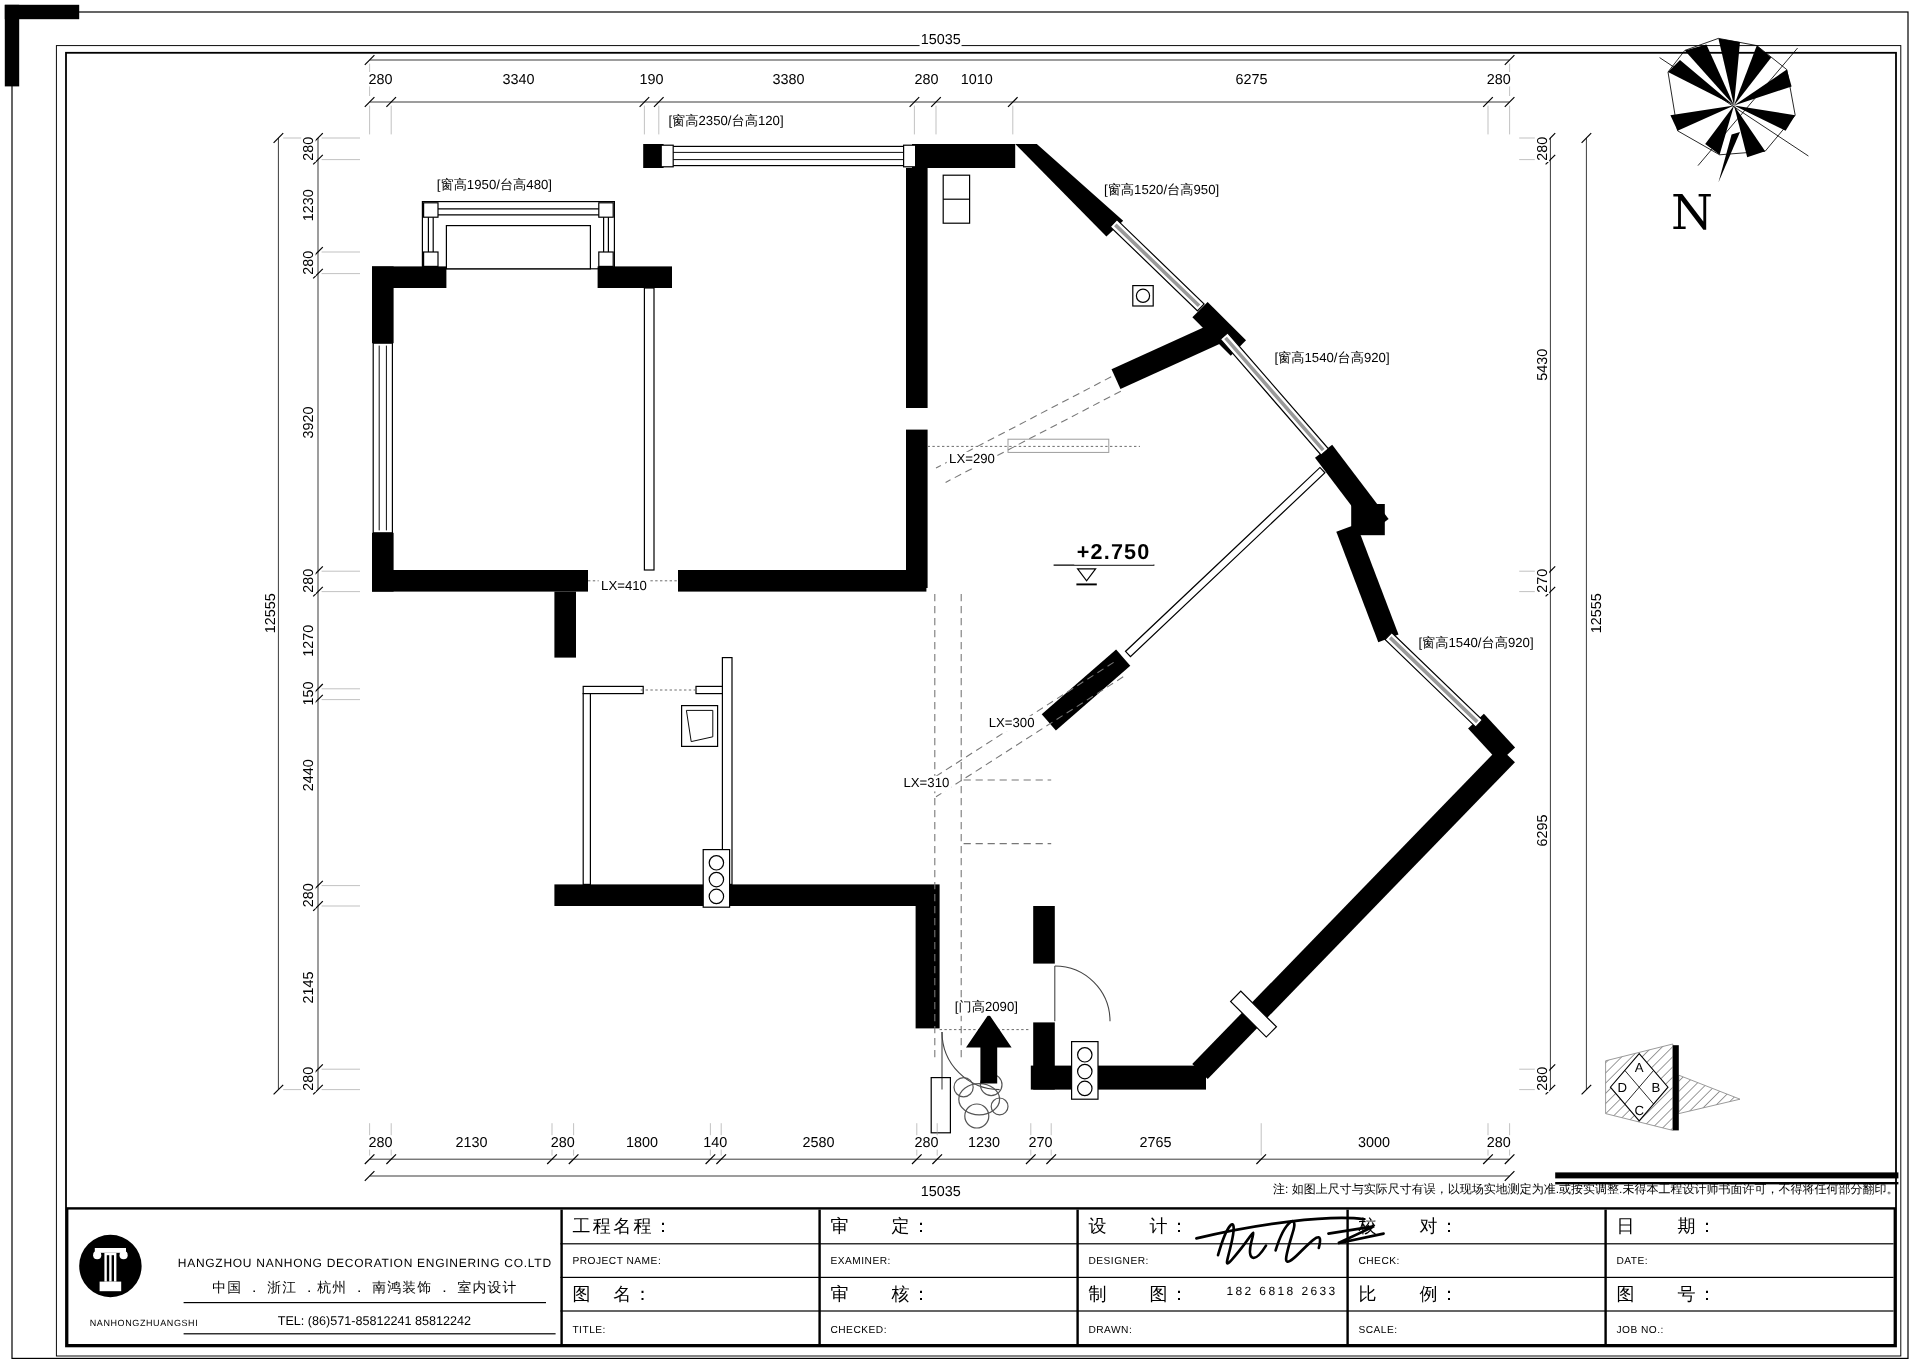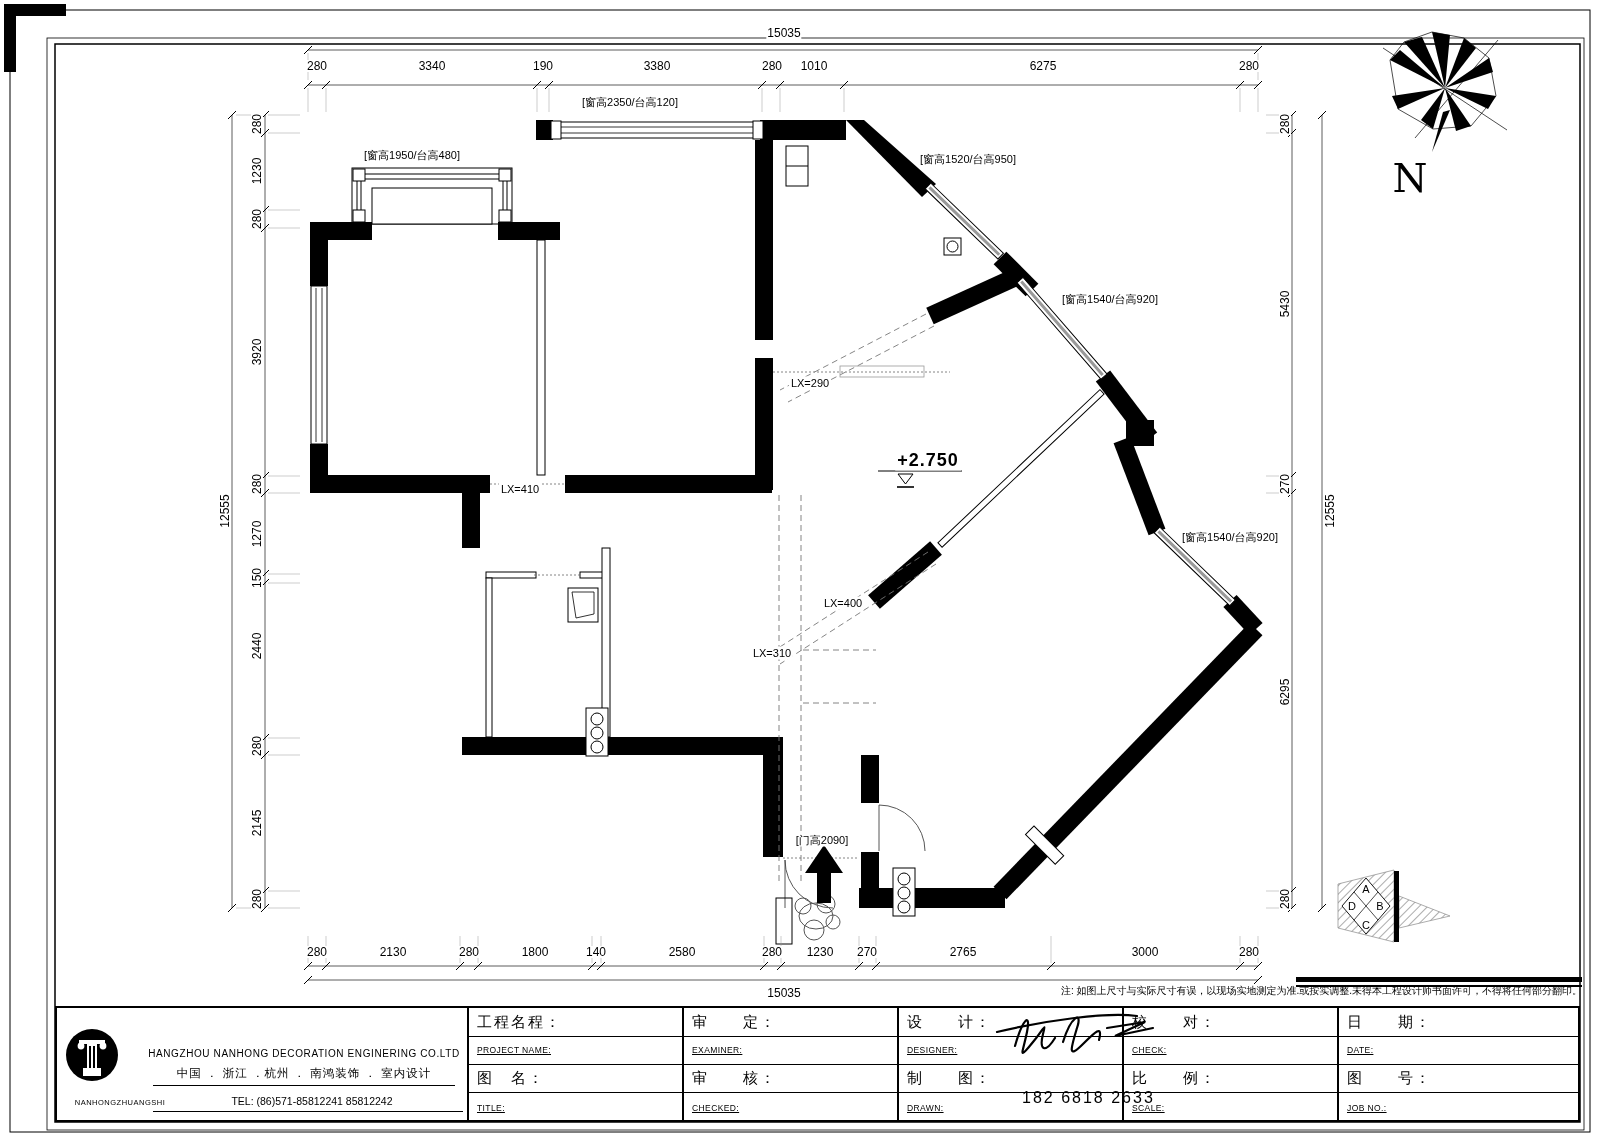--- a/index.html
+++ b/index.html
@@ -15,22 +15,22 @@
   .tstrip .cn{font-size:25px;font-weight:bold;letter-spacing:2px;}
   .tstrip .sc{font-size:23px;font-weight:bold;}
   .tbar1{position:absolute;left:1296px;top:977px;width:286px;height:5px;background:#000;}
   .tbar2{position:absolute;left:1296px;top:985px;width:286px;height:2px;background:#000;}
   .note{position:absolute;left:1020px;top:984px;width:562px;font-size:10px;text-align:right;white-space:nowrap;}
   
   #tblock{position:absolute;left:55px;top:1006px;width:1525px;height:116px;border:2px solid #000;box-sizing:border-box;}
   .vsep{position:absolute;top:0;bottom:0;width:1.5px;background:#000;}
   .hsep{position:absolute;height:1px;background:#000;}
   .cnlbl{position:absolute;font-size:15px;letter-spacing:2px;white-space:nowrap;}
-  .enlbl{position:absolute;font-size:8.5px;letter-spacing:0.4px;white-space:nowrap;text-decoration:underline;}
-  .tbval{position:absolute;font-size:16px;letter-spacing:2px;white-space:nowrap;margin-top:18px;}
+  .enlbl{position:absolute;font-size:8.5px;letter-spacing:0.4px;white-space:nowrap;}
+  .tbval{position:absolute;font-size:10px;letter-spacing:2px;white-space:nowrap;}
   .co-cn{position:absolute;left:88px;top:8px;width:318px;text-align:center;font-size:22px;font-weight:bold;letter-spacing:3px;white-space:nowrap;}
   .co-en{position:absolute;left:88px;top:40px;width:318px;text-align:center;font-size:10px;letter-spacing:0.6px;white-space:nowrap;}
   .co-l2{position:absolute;left:96px;top:58px;width:302px;text-align:center;font-size:11.5px;letter-spacing:1px;border-bottom:1px solid #000;padding-bottom:4px;white-space:nowrap;}
   .co-tel{position:absolute;left:96px;top:84px;width:302px;text-align:center;font-size:10.5px;border-bottom:1px solid #000;padding:3px 0 4px 8px;white-space:nowrap;}
   .co-logo-t{position:absolute;left:2px;top:90px;width:122px;text-align:center;font-size:7.5px;letter-spacing:0.5px;}
 </style>
 </head>
 <body>
 
 <div id="page">
@@ -382,29 +382,29 @@
   <div class="dimv" style="left:257px;top:823px">2145</div>
   <div class="dimv" style="left:257px;top:899px">280</div>
 
   <div class="dimv" style="left:1330px;top:511px">12555</div>
   <div class="dimv" style="left:1285px;top:124px">280</div>
   <div class="dimv" style="left:1285px;top:304px">5430</div>
   <div class="dimv" style="left:1285px;top:484px">270</div>
   <div class="dimv" style="left:1285px;top:692px">6295</div>
   <div class="dimv" style="left:1285px;top:899px">280</div>
 
-  <div class="anno" style="left:630px;top:102px">[窗高2350/台高120]</div>
+  <div class="anno" style="left:605px;top:102px">[窗高2350/台高120]</div>
   <div class="anno" style="left:412px;top:155px">[窗高1950/台高480]</div>
   <div class="anno" style="left:968px;top:159px">[窗高1520/台高950]</div>
   <div class="anno" style="left:1110px;top:299px">[窗高1540/台高920]</div>
   <div class="anno" style="left:1230px;top:537px">[窗高1540/台高920]</div>
   <div class="anno" style="left:822px;top:840px">[门高2090]</div>
   <div class="anno" style="left:810px;top:383px">LX=290</div>
   <div class="anno" style="left:520px;top:489px">LX=410</div>
-  <div class="anno" style="left:843px;top:603px">LX=400</div>
+  <div class="anno" style="left:843px;top:603px">LX=300</div>
   <div class="anno" style="left:772px;top:653px">LX=310</div>
   <div class="level" style="left:928px;top:460px">+2.750</div>
   <div class="north-n" style="left:1410px;top:178px">N</div>
 
   <div class="tbar1"></div>
   <div class="tbar2"></div>
 
   <div class="note">注: 如图上尺寸与实际尺寸有误，以现场实地测定为准.或按实调整.未得本工程设计师书面许可，不得将任何部分翻印。</div>
 
   <div id="tblock">

